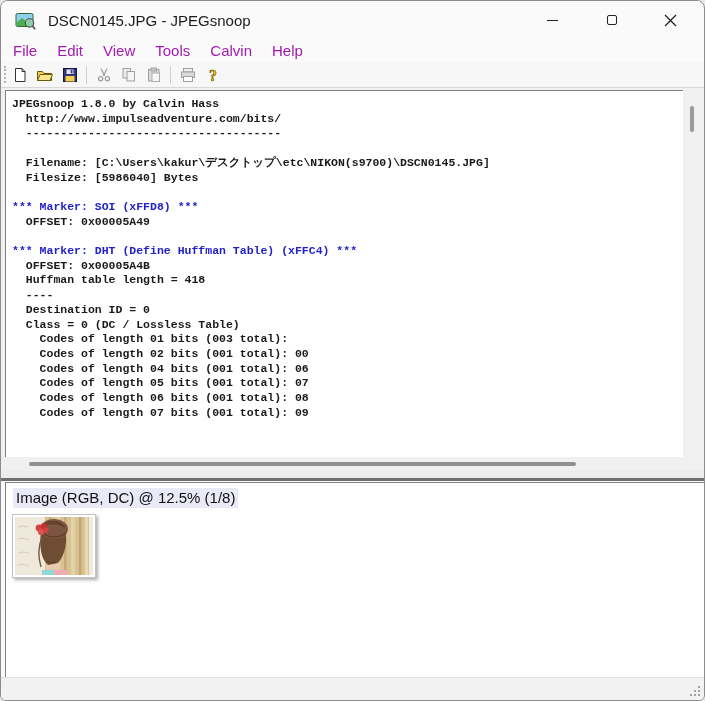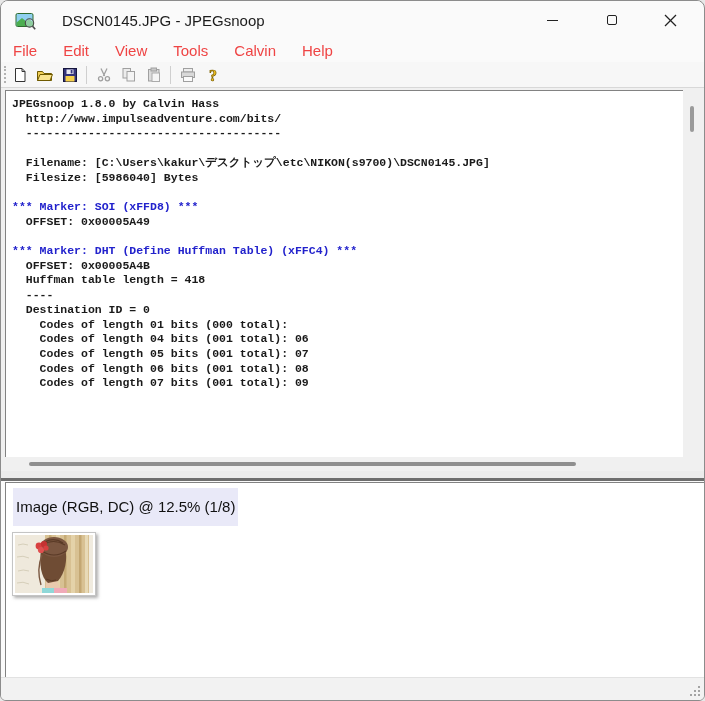--- a/index.html
+++ b/index.html
@@ -12,34 +12,33 @@
     border-radius: 8px 8px 6px 6px;
     overflow: hidden;
     background: #fafafa;
   }
 
   
   .title-bar {
     position: absolute; top: 0; left: 0; right: 4px; height: 38px;
     display: flex; align-items: center;
     background: #fafafa;
-    gap: 14px;
   }
   .app-icon { margin-left: 14px; width: 21px; height: 21px; flex: 0 0 auto; }
   .title-text { margin-left: 12px; font-size: 15px; color: #1b1b1b; white-space: nowrap; }
   .win-controls { margin-left: auto; display: flex; height: 100%; }
   .win-btn { width: 59px; height: 38px; display: flex; align-items: center; justify-content: center; }
   .glyph-min { width: 11px; height: 0; border-top: 1.4px solid #222; }
   .glyph-max { width: 10px; height: 10px; border: 1.4px solid #222; border-radius: 2px; }
 
   
   .menu-bar {
     position: absolute; top: 38px; left: 0; right: 0; height: 23px;
-    display: flex; align-items: center; column-gap: 26px;
-    padding-left: 12px; background: #fafafa; font-size: 15px; color: #ef4444;
+    display: flex; align-items: center; column-gap: 20px;
+    padding-left: 12px; background: #fafafa; font-size: 15px; color: #a21caf;
   }
   .menu-item { cursor: default; white-space: nowrap; }
 
   
   .toolbar {
     position: absolute; top: 61px; left: 0; right: 0; height: 26px;
     display: flex; align-items: center;
     background: #f7f7f7; border-bottom: 1px solid #d8d8d8;
   }
   .gripper { width: 3px; height: 17px; margin-left: 3px; border-left: 2px dotted #b2b2b2; }
@@ -71,21 +70,21 @@
 
   
   .image-pane {
     position: absolute; top: 481px; left: 4px; width: 699px; height: 196px;
     background: #ffffff;
     border-left: 1px solid #828282; border-top: 1px solid #828282;
   }
   .image-label {
     display: inline-block; margin: 5px 0 0 7px;
     font-size: 15px; line-height: 20px; color: #111;
-    background: #e9e9f8; padding: 9px 3px;
+    background: #e9e9f8; padding: 0 3px;
   }
   .thumb-frame {
     display: block; margin: 6px 0 0 6px; width: 84px; height: 64px;
     background: #fff; border: 1px solid #c4c4c4; padding: 2px;
     box-shadow: 2px 2px 3px rgba(110,110,110,0.55);
   }
   .thumb-frame svg { display: block; }
 
   
   .status-bar {
@@ -200,21 +199,23 @@
 </span><span>  Filesize: [5986040] Bytes
 </span><span>
 </span><span style="color: rgb(34, 34, 204);">*** Marker: SOI (xFFD8) ***
 </span><span>  OFFSET: 0x00005A49
 </span><span>
 </span><span style="color: rgb(34, 34, 204);">*** Marker: DHT (Define Huffman Table) (xFFC4) ***
 </span><span>  OFFSET: 0x00005A4B
 </span><span>  Huffman table length = 418
 </span><span>  ----
 </span><span>  Destination ID = 0
-</span><span>    Codes of length 01 bits (000 total): 
+</span><span>  Class = 0 (DC / Lossless Table)
+</span><span>    Codes of length 01 bits (003 total): 
+</span><span>    Codes of length 02 bits (001 total): 00 
 </span><span>    Codes of length 04 bits (001 total): 06 
 </span><span>    Codes of length 05 bits (001 total): 07 
 </span><span>    Codes of length 06 bits (001 total): 08 
 </span><span>    Codes of length 07 bits (001 total): 09 
 </span></pre>
     </div>
     <div class="v-track">
       <div class="v-thumb"></div>
     </div>
     <div class="h-track">

